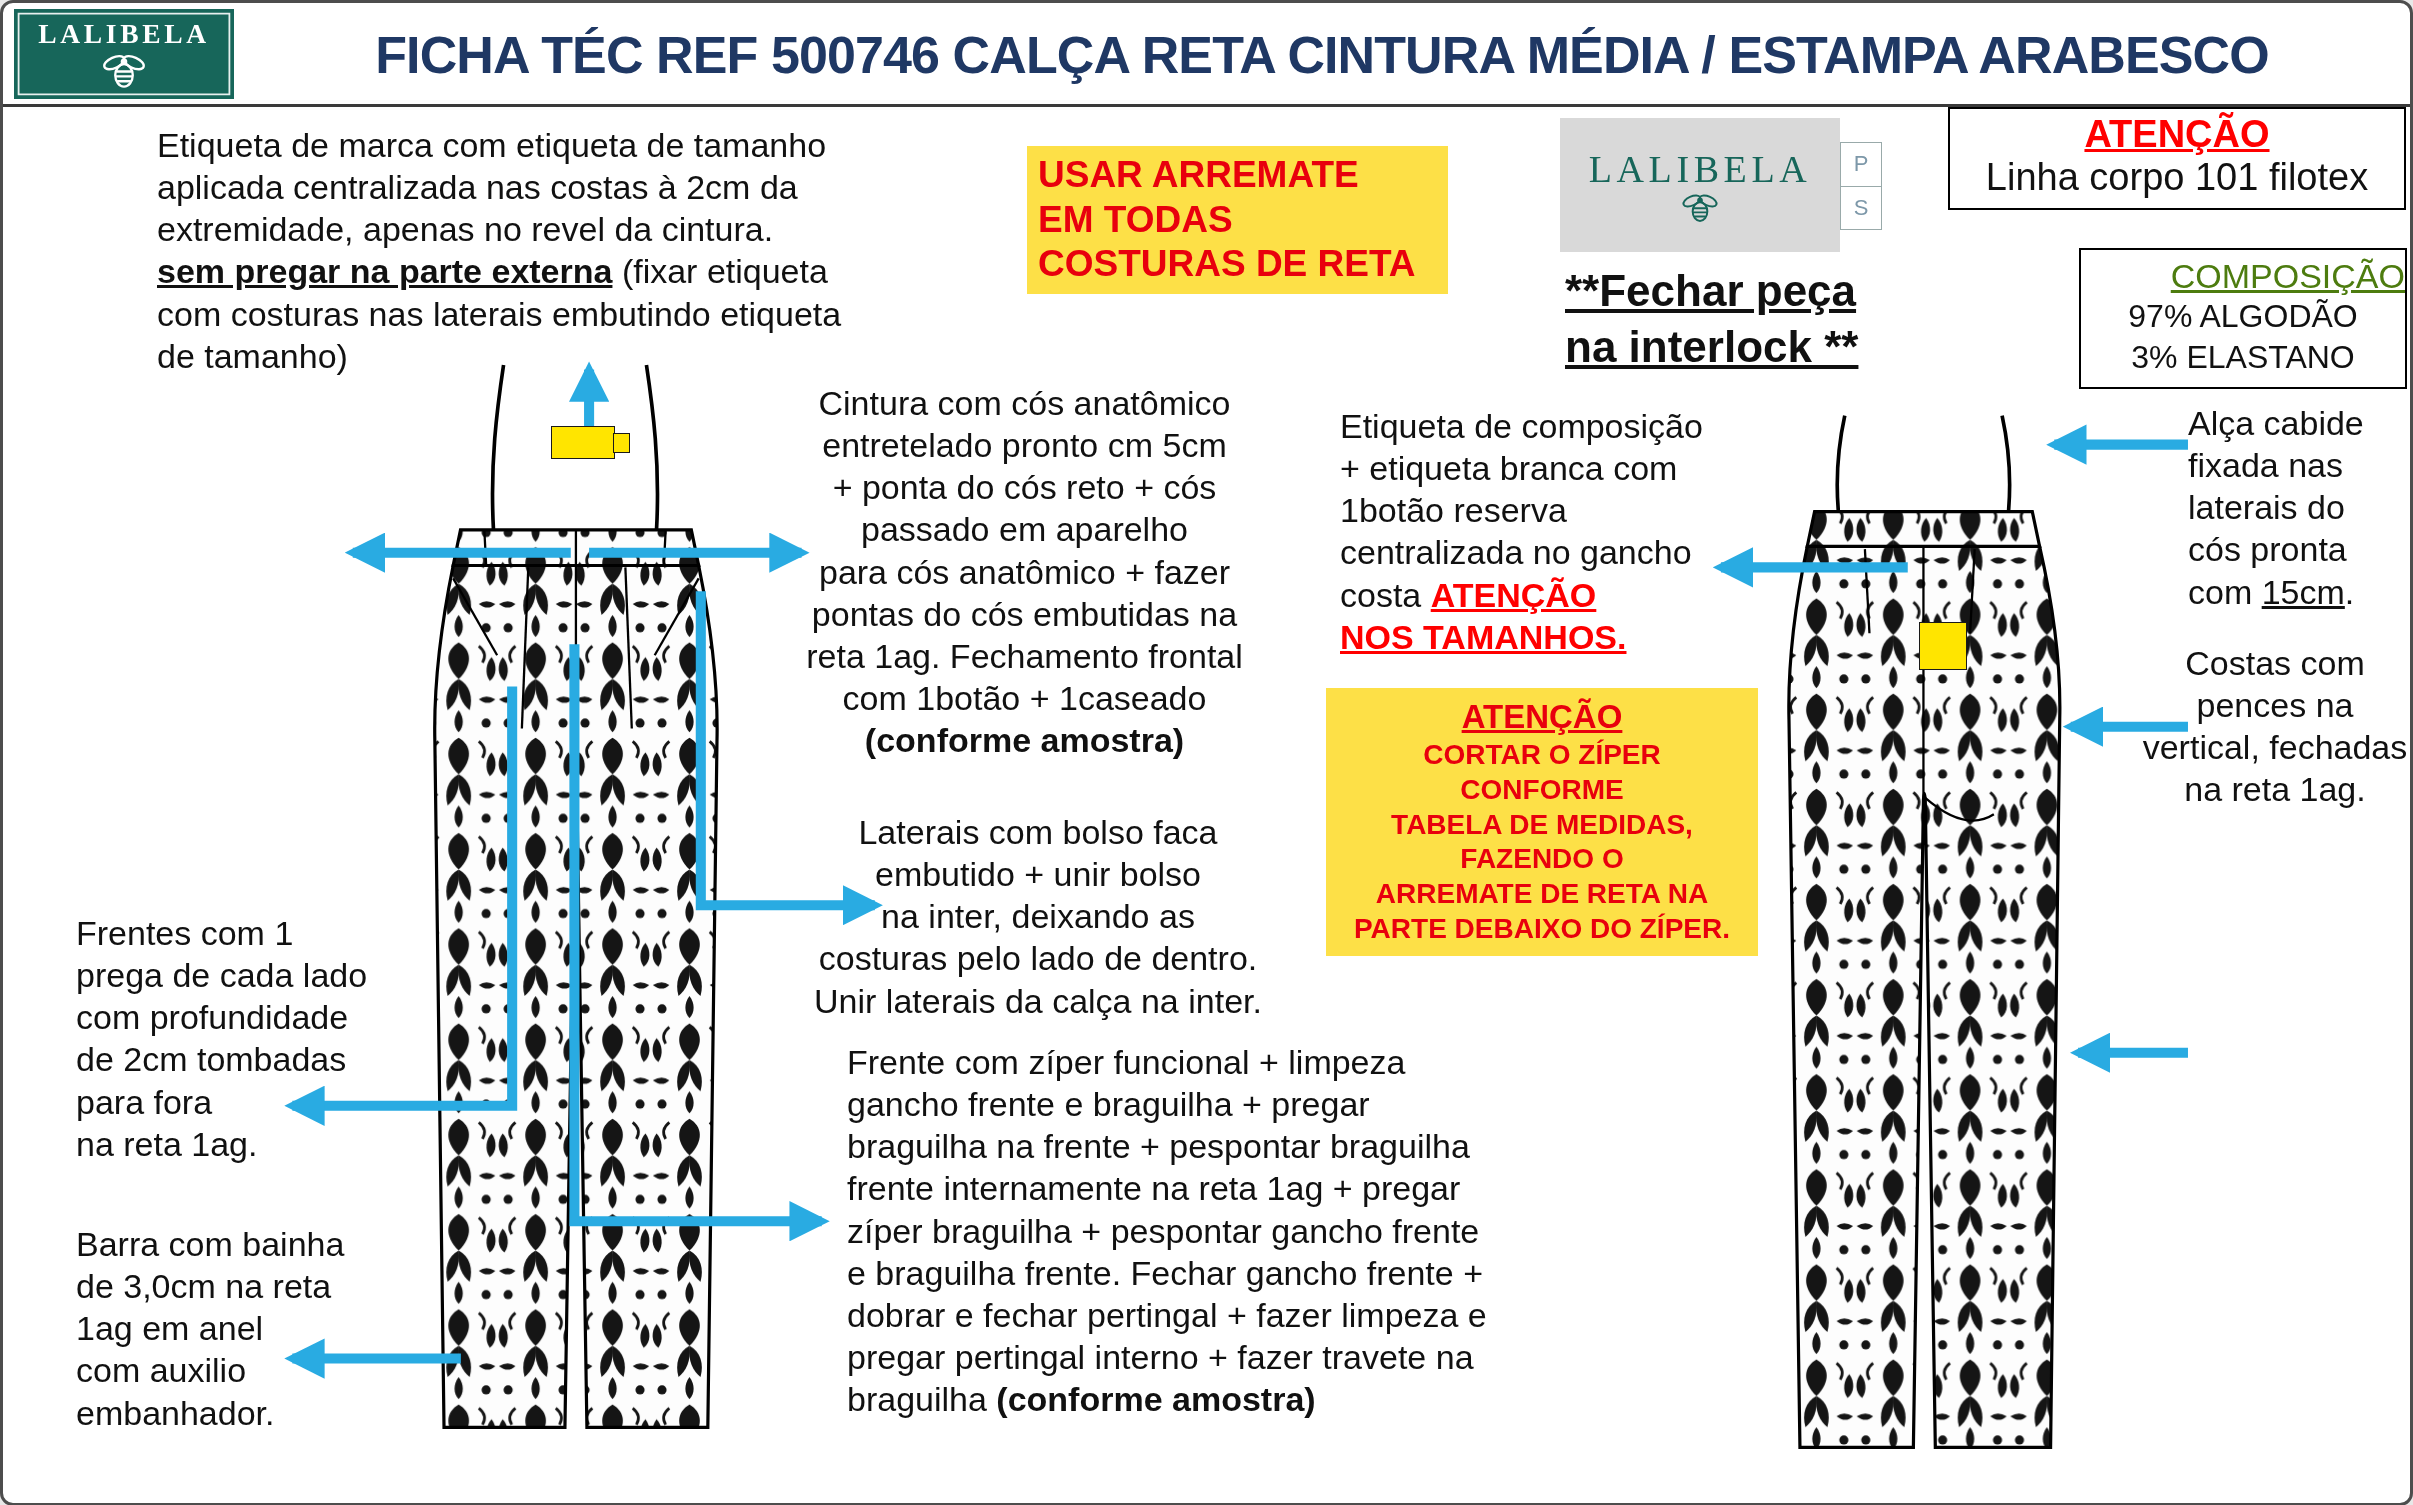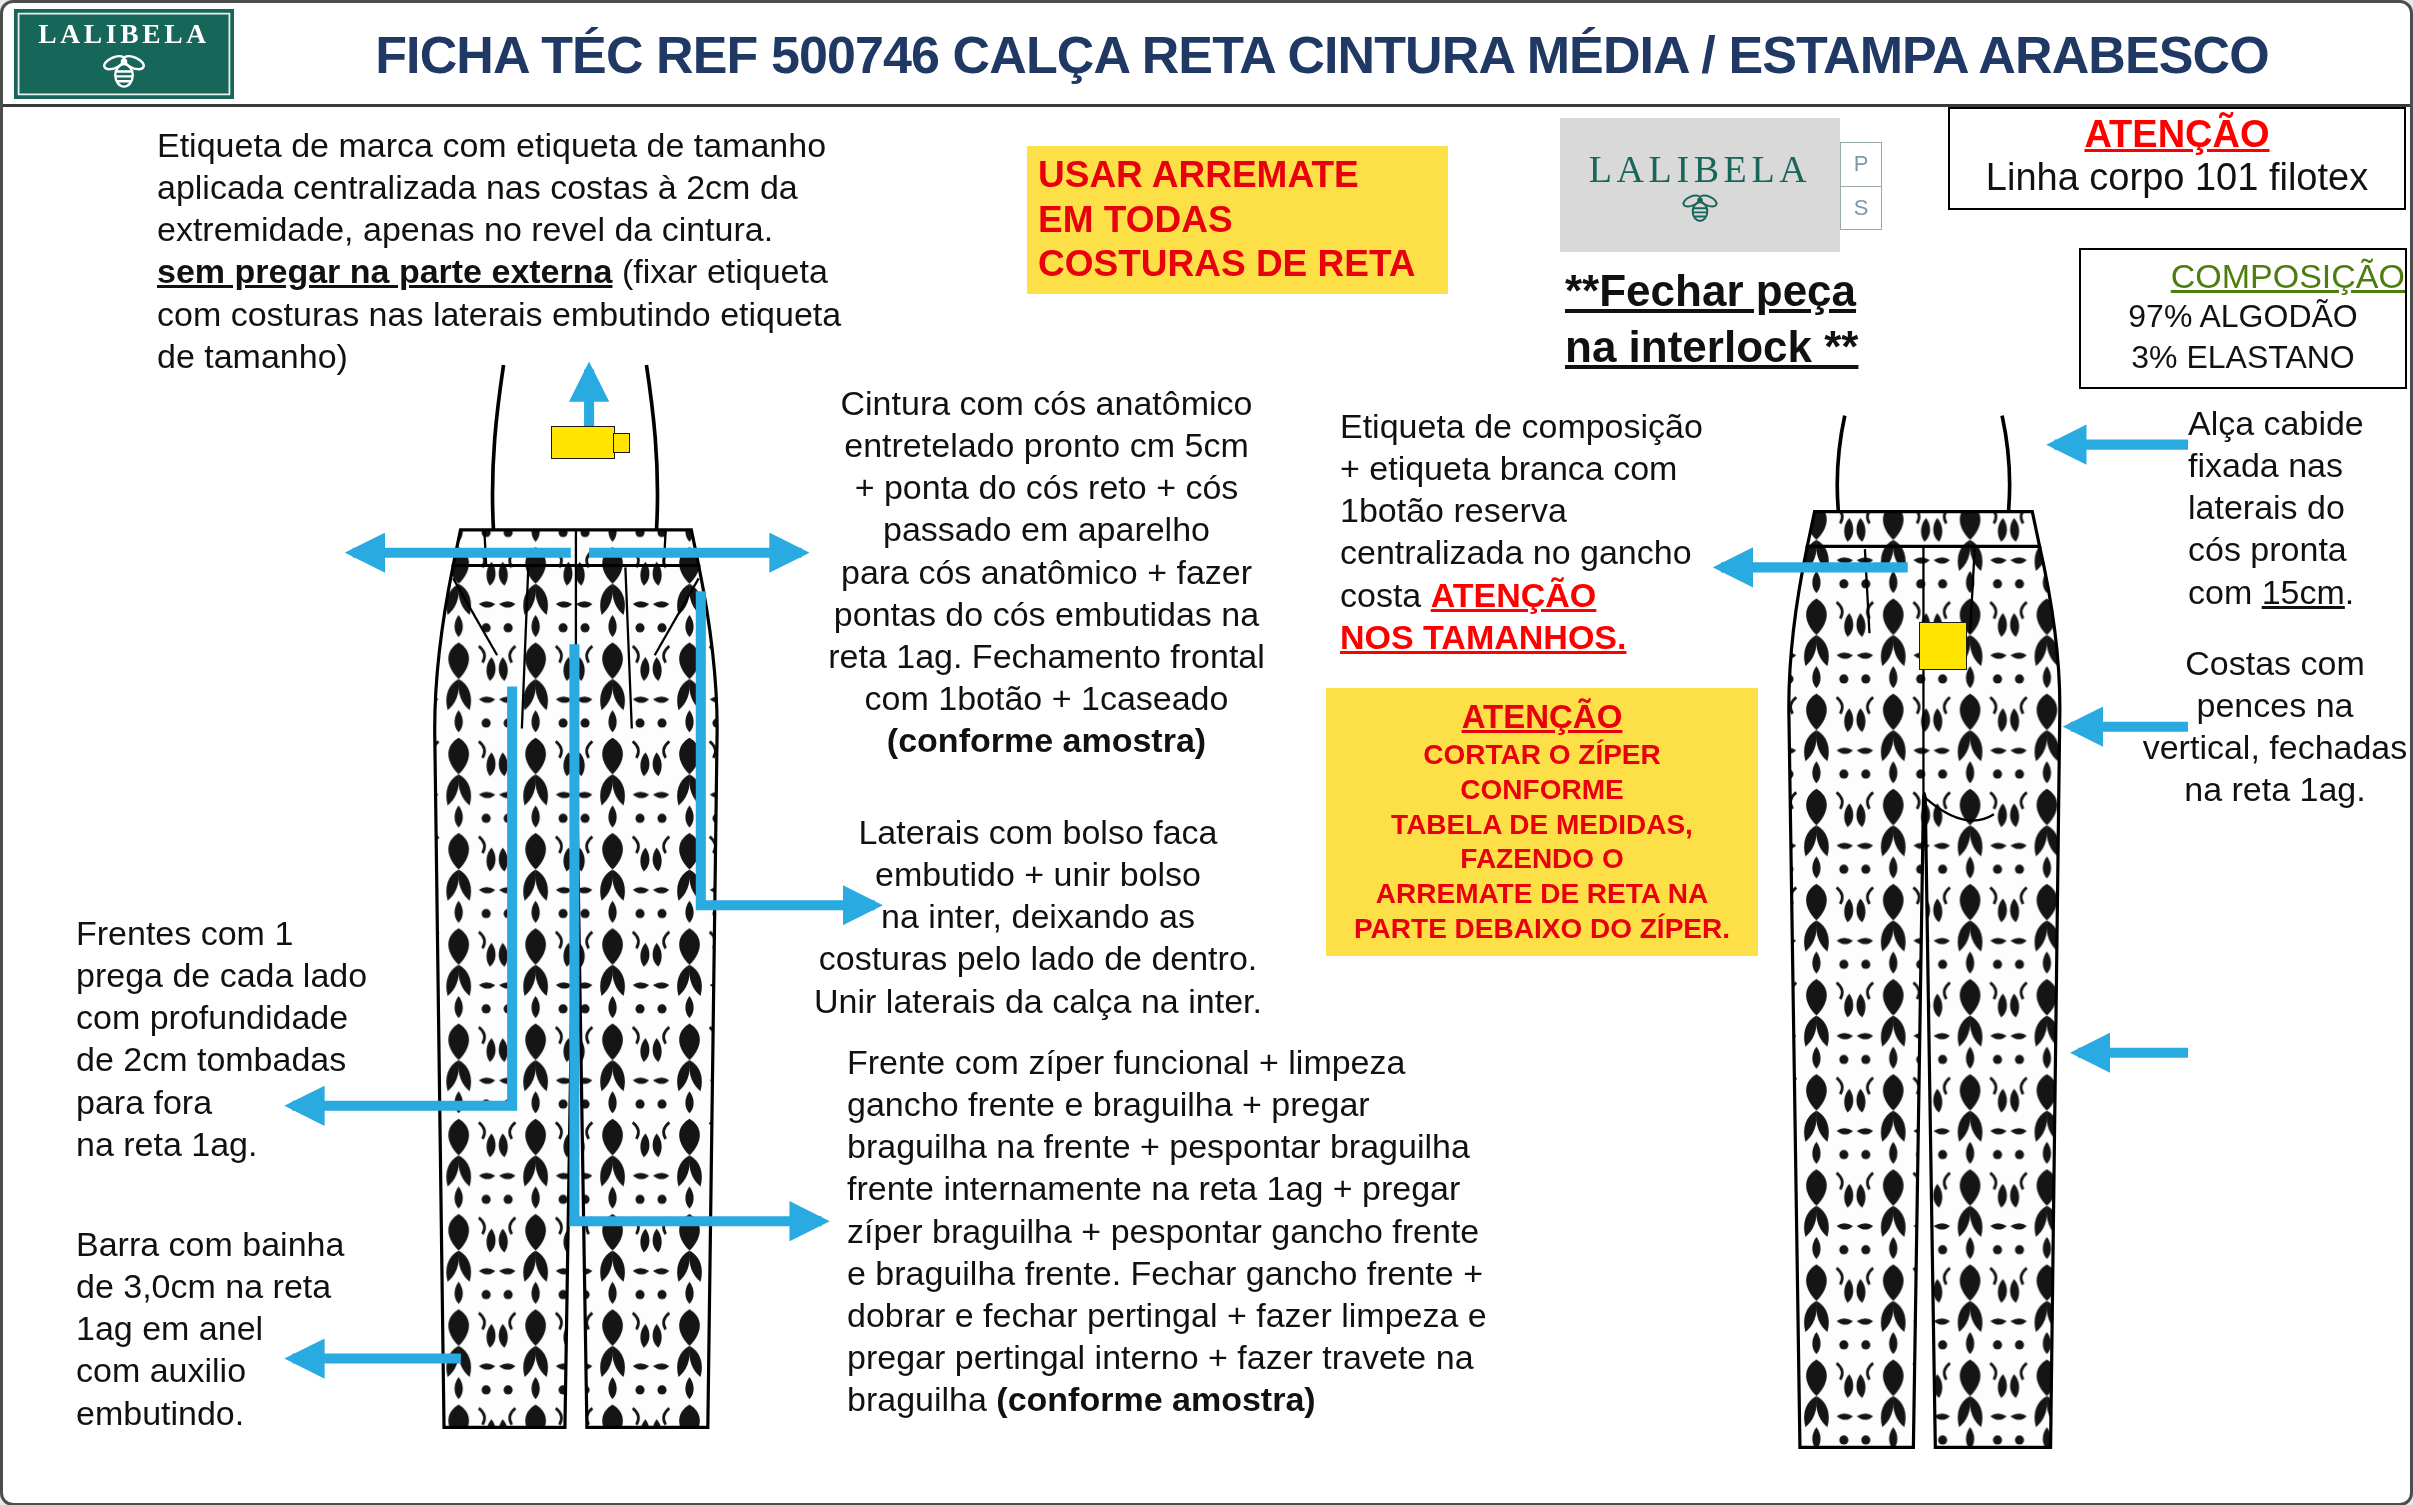--- a/index.html
+++ b/index.html
@@ -236,23 +236,23 @@
   <div class="note abs preline" style="left:73px; top:909px; width:316px;">Frentes com 1
 prega de cada lado
 com profundidade
 de 2cm tombadas
 para fora
 na reta 1ag.</div>
   <div class="note abs preline" style="left:73px; top:1220px; width:284px;">Barra com bainha
 de 3,0cm na reta
 1ag em anel
 com auxilio
-embutindo.</div>
-
-  <div class="note abs" style="left:787px; top:379px; width:513px; text-align:center;"><span class="preline">Cintura com cós anatômico
+embanhador.</div>
+
+  <div class="note abs" style="left:765px; top:379px; width:513px; text-align:center;"><span class="preline">Cintura com cós anatômico
 entretelado pronto cm 5cm
 + ponta do cós reto + cós
 passado em aparelho
 para cós anatômico + fazer
 pontas do cós embutidas na
 reta 1ag. Fechamento frontal
 com 1botão + 1caseado
 </span><span class="b preline">(conforme amostra)</span></div>
 
   <div class="note abs preline" style="left:760px; top:808px; width:550px; text-align:center;">Laterais com bolso faca

